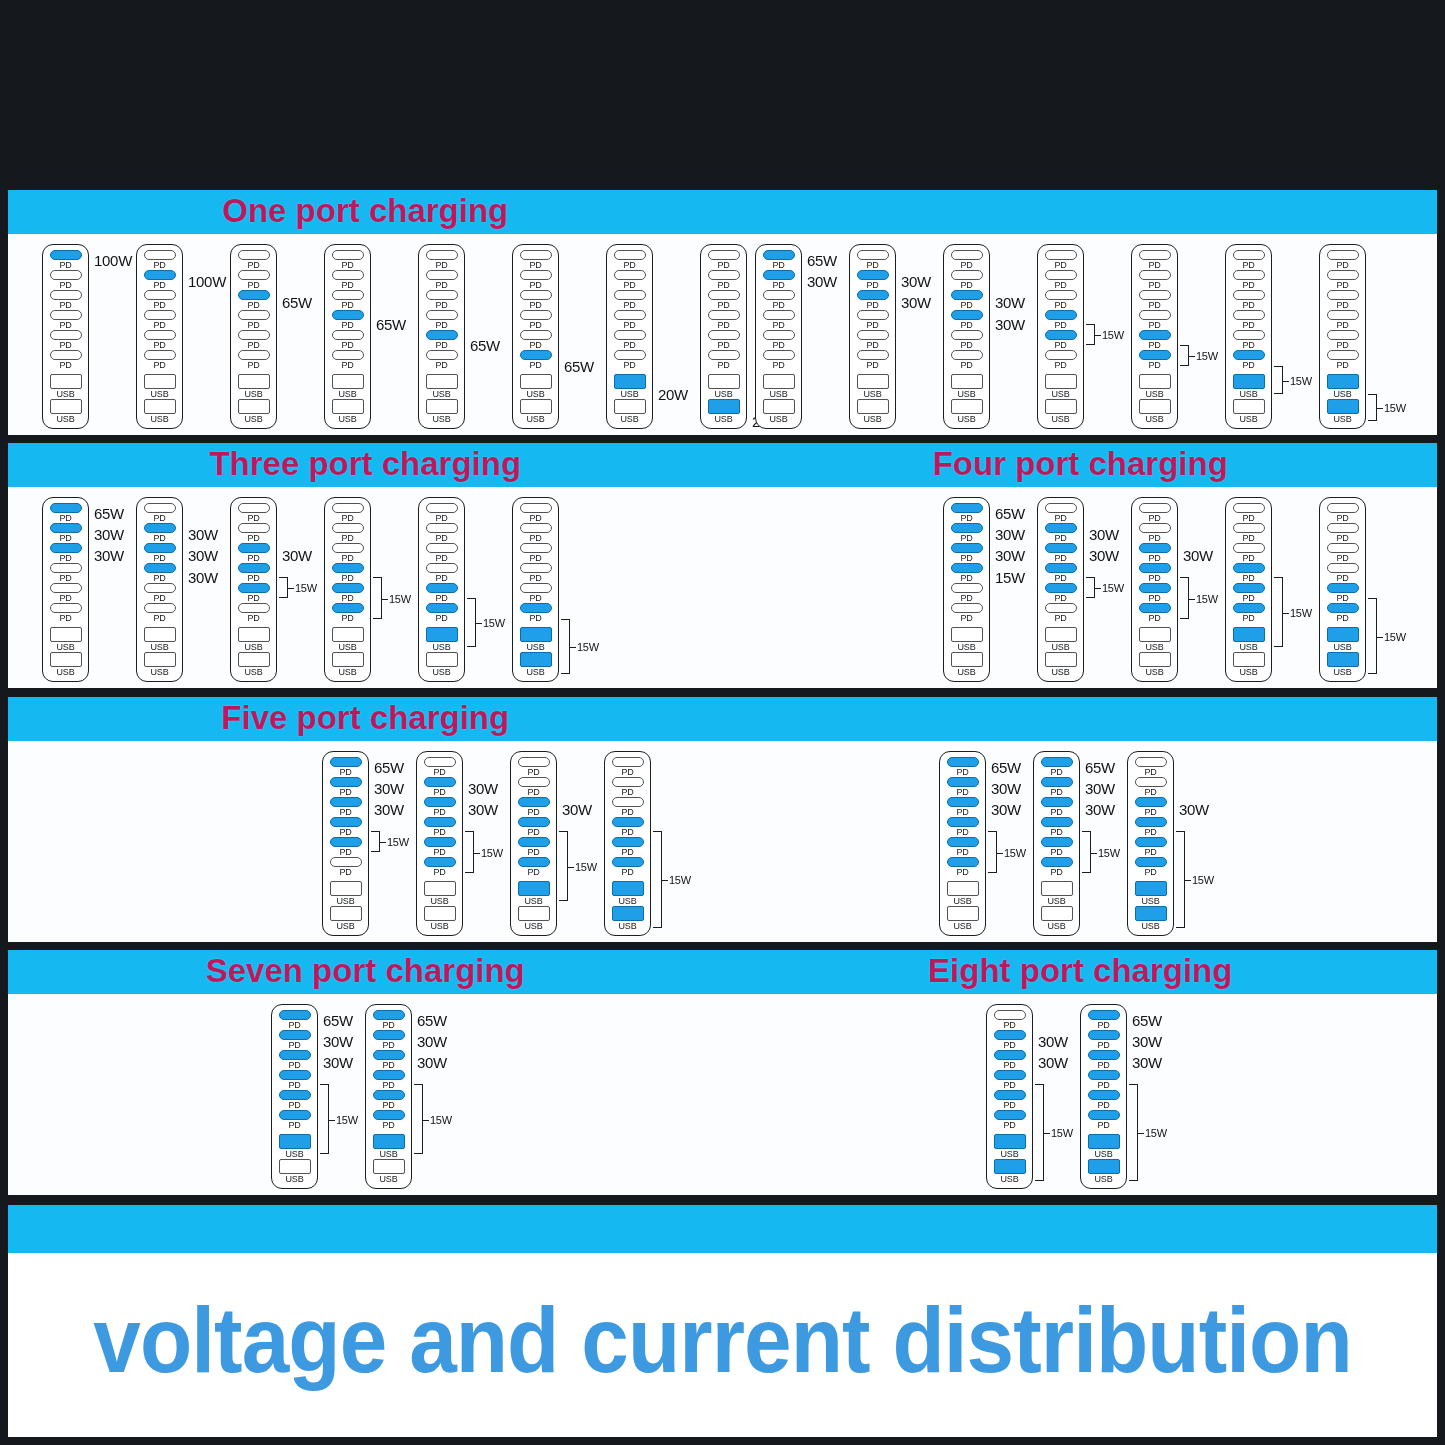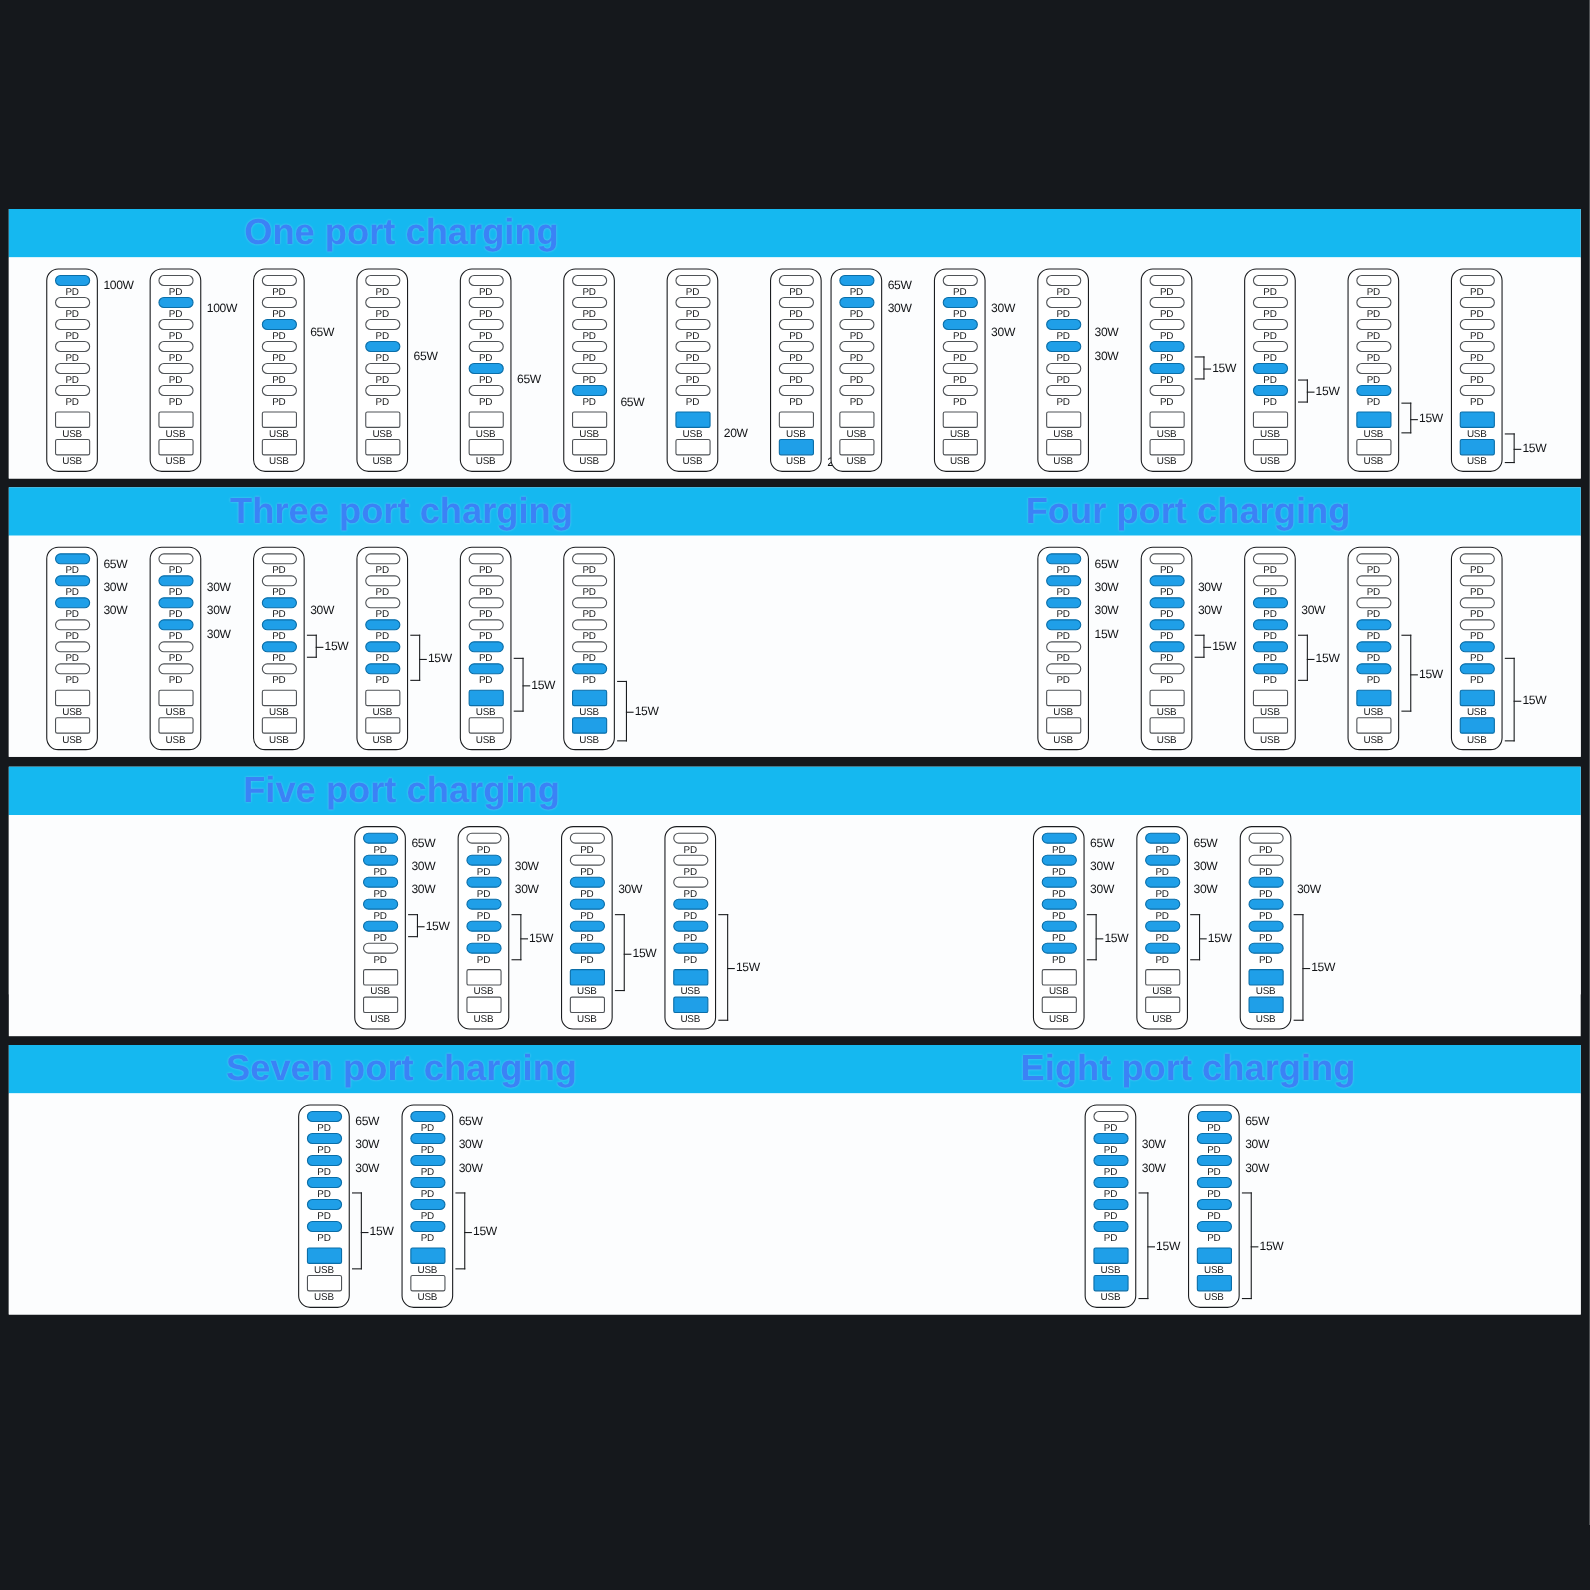--- a/index.html
+++ b/index.html
@@ -42,21 +42,21 @@
     border:0;
     box-sizing:border-box;
   }
   .row-inner{position:relative;width:100%;height:100%;}
   .band{
     position:absolute;left:0;top:0;width:100%;height:44px;
     background:#15b8f0;
   }
   .band-label{
     position:absolute;top:0;height:44px;line-height:42px;
-    color:#3b82f6;font-size:33px;font-weight:bold;
+    color:#be185d;font-size:33px;font-weight:bold;
     text-align:center;
     text-shadow:0 0 2px rgba(255,255,255,.35);
     font-family:"Liberation Sans", sans-serif;
   }
   .band-label.left{left:0;width:714px;}
   .band-label.right{left:715px;width:714px;}
 
   .panel{
     position:absolute;left:0;top:44px;width:100%;
     background:#fcfdfe;
@@ -116,21 +116,21 @@
     color:#16181a;
     letter-spacing:-0.2px;
     margin-top:0px;
   }
   .port.usb .plabel{margin-top:0px;}
 
   
   .wlabel{
     position:absolute;
     left:52px;
-    font-size:11px;
+    font-size:15px;
     line-height:11px;
     color:#111316;
     white-space:nowrap;
     letter-spacing:-0.3px;
   }
 
   
   .bracket{
     position:absolute;
     left:49px;
@@ -1717,14 +1717,18 @@
                     <div class="btext" style="top: 43.55px;">15W</div>
                   </div>
                 </div>
               </div>
             </div>
           </div>
         </div>
       </div>
     </div>
 
+  <div class="footer" id="footer" style="top: 1205px; height: 232px;">
+    <div class="fband"></div>
+    <div class="ftext">voltage and current distribution</div>
+  </div>
 
 </div>
 
 </body></html>

